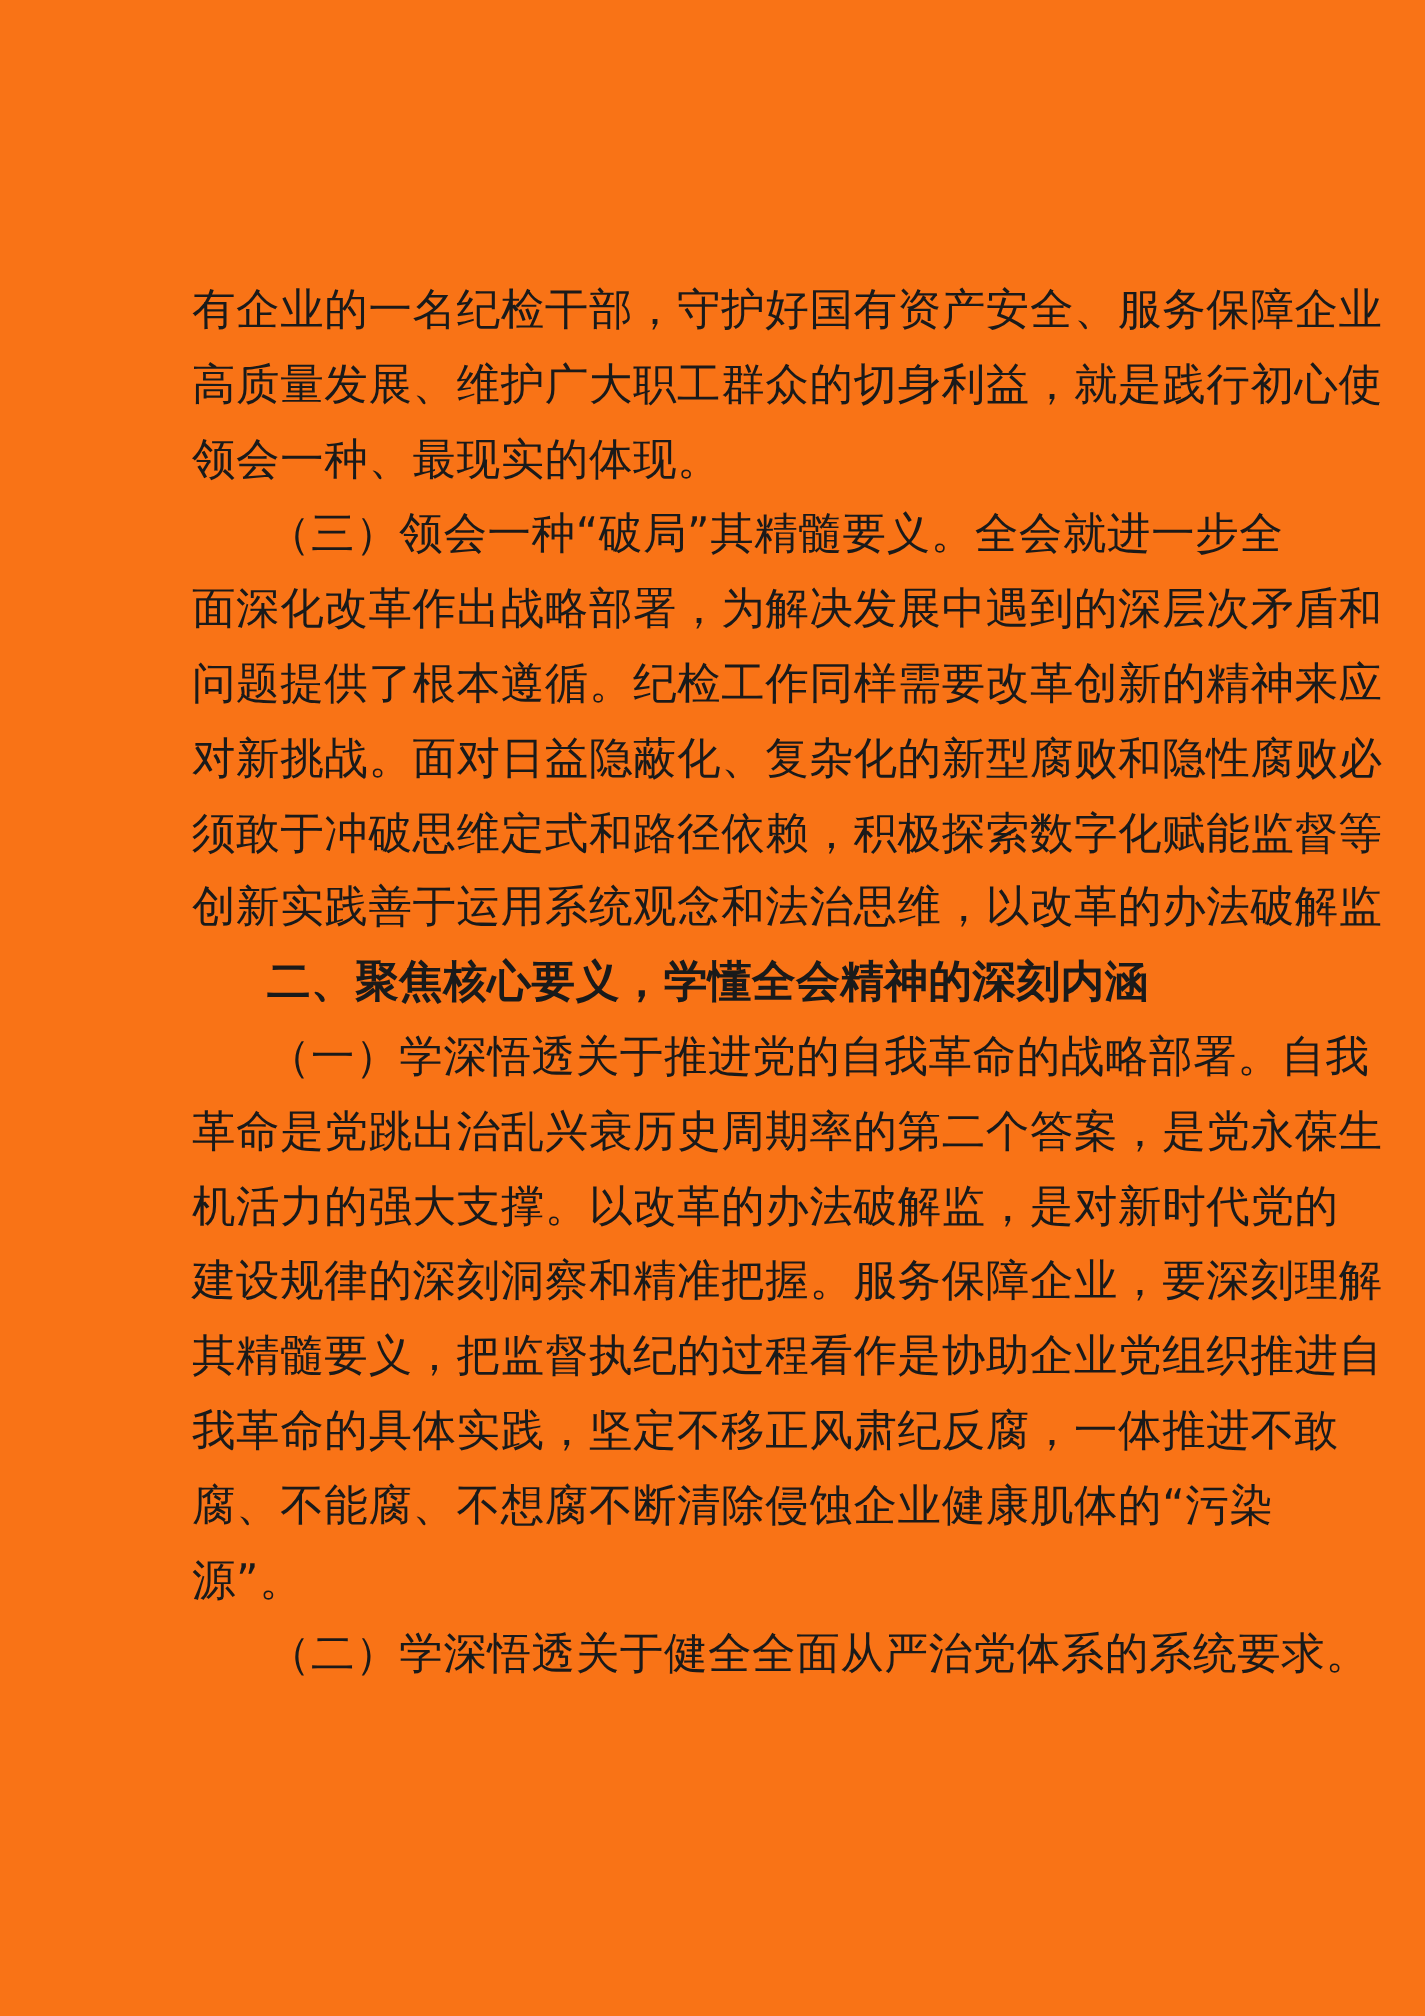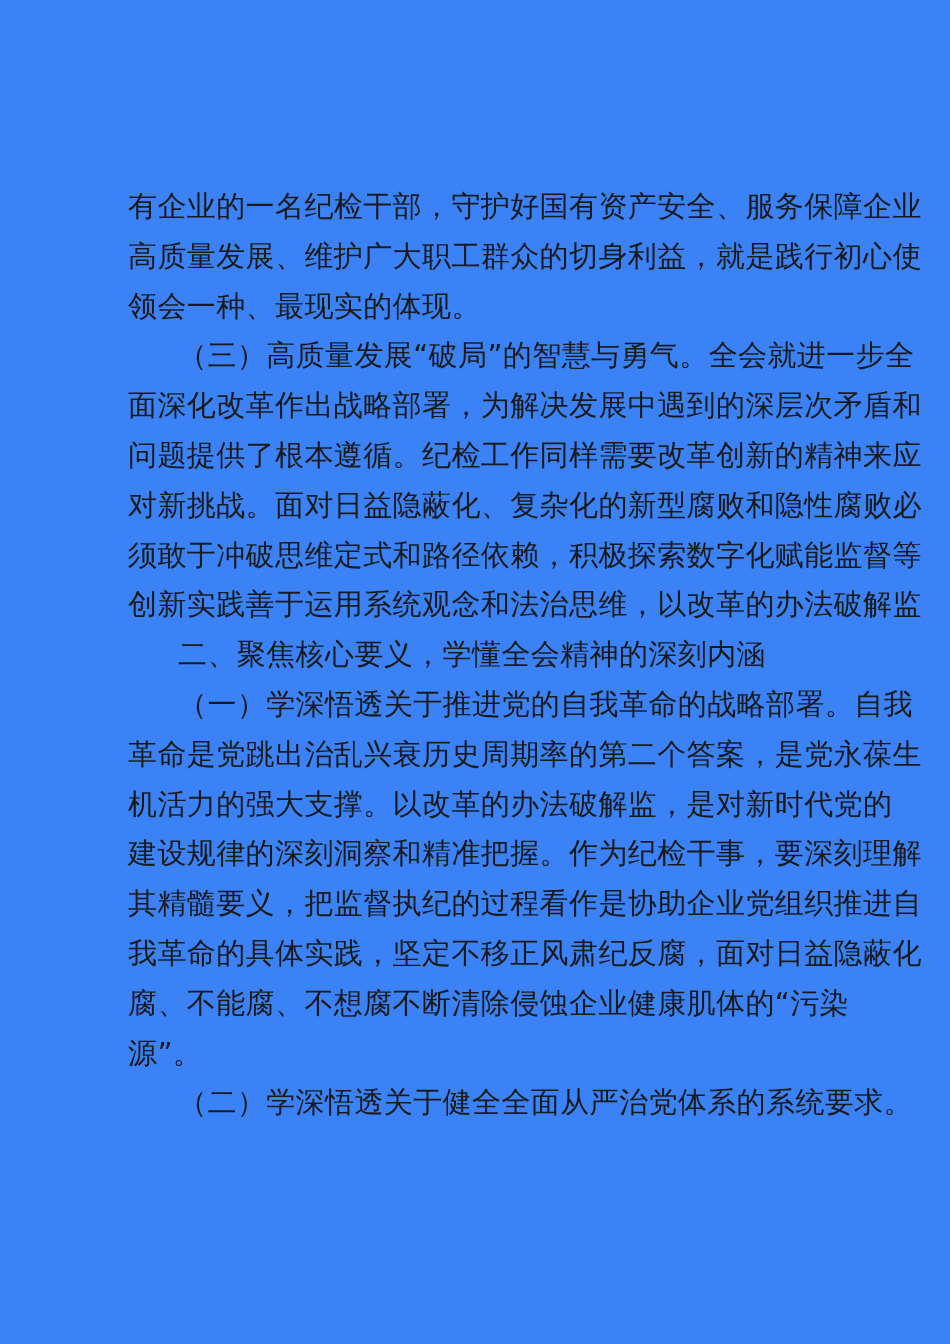--- a/index.html
+++ b/index.html
@@ -14,21 +14,21 @@
       overflow: hidden;
       font-family: "DejaVu Sans", "Liberation Sans", sans-serif;
       color: #1a1a1a;
     }
     .page {
       position: absolute;
       left: 0;
       top: 0;
       width: 950px;
       height: 1344px;
-      background: #3b82f6;
+      background: #f97316;
     }
     .text-body {
       position: absolute;
       left: 128px;
       top: 182px;
       width: 704px;
     }
     .line {
       height: 49.8px;
       line-height: 49.8px;
@@ -41,54 +41,55 @@
     }
     .line.last {
       text-align-last: left;
     }
     .line.indent {
       padding-left: 50px;
     }
     .line.heading {
       padding-left: 50px;
       text-align-last: left;
+      font-weight: bold;
     }
   </style>
 </head>
 <body>
 
 <div class="page">
   <div class="text-body">
 
     <div>
       <div class="line">有企业的一名纪检干部，守护好国有资产安全、服务保障企业</div>
       <div class="line">高质量发展、维护广大职工群众的切身利益，就是践行初心使</div>
       <div class="line last">领会一种、最现实的体现。</div>
     </div>
 
     <div>
-      <div class="line indent">（三）高质量发展“破局”的智慧与勇气。全会就进一步全</div>
+      <div class="line indent">（三）领会一种“破局”其精髓要义。全会就进一步全</div>
       <div class="line">面深化改革作出战略部署，为解决发展中遇到的深层次矛盾和</div>
       <div class="line">问题提供了根本遵循。纪检工作同样需要改革创新的精神来应</div>
       <div class="line">对新挑战。面对日益隐蔽化、复杂化的新型腐败和隐性腐败必</div>
       <div class="line">须敢于冲破思维定式和路径依赖，积极探索数字化赋能监督等</div>
       <div class="line">创新实践善于运用系统观念和法治思维，以改革的办法破解监</div>
     </div>
 
     <div>
       <div class="line heading">二、聚焦核心要义，学懂全会精神的深刻内涵</div>
     </div>
 
     <div>
       <div class="line indent">（一）学深悟透关于推进党的自我革命的战略部署。自我</div>
       <div class="line">革命是党跳出治乱兴衰历史周期率的第二个答案，是党永葆生</div>
       <div class="line">机活力的强大支撑。以改革的办法破解监，是对新时代党的</div>
-      <div class="line">建设规律的深刻洞察和精准把握。作为纪检干事，要深刻理解</div>
+      <div class="line">建设规律的深刻洞察和精准把握。服务保障企业，要深刻理解</div>
       <div class="line">其精髓要义，把监督执纪的过程看作是协助企业党组织推进自</div>
-      <div class="line">我革命的具体实践，坚定不移正风肃纪反腐，面对日益隐蔽化</div>
+      <div class="line">我革命的具体实践，坚定不移正风肃纪反腐，一体推进不敢</div>
       <div class="line">腐、不能腐、不想腐不断清除侵蚀企业健康肌体的“污染</div>
       <div class="line last">源”。</div>
     </div>
 
     <div>
       <div class="line indent last">（二）学深悟透关于健全全面从严治党体系的系统要求。</div>
     </div>
 
   </div>
 </div>

